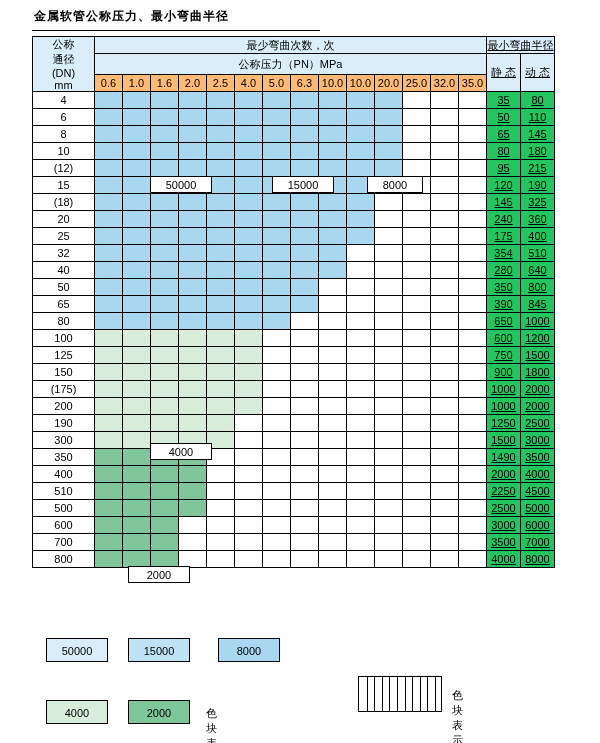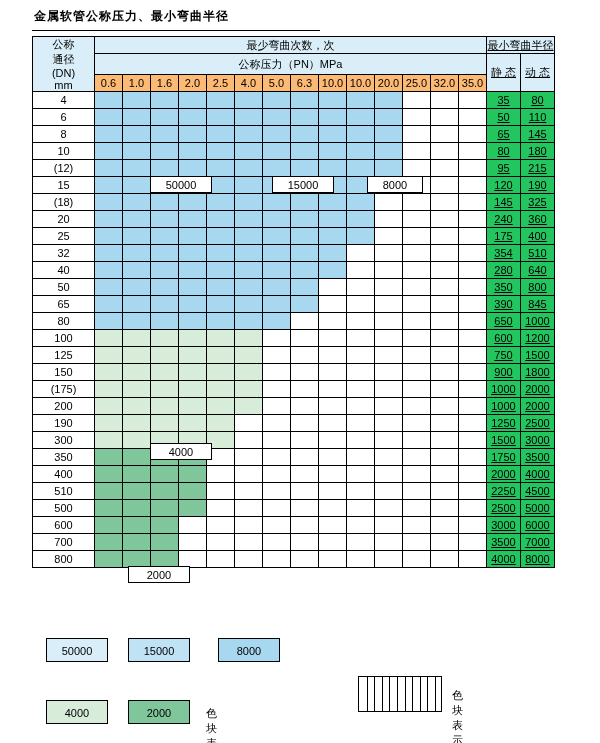--- a/index.html
+++ b/index.html
@@ -544,21 +544,21 @@
           <td class="pn-col c-none"></td>
           <td class="pn-col c-none"></td>
           <td class="pn-col c-none"></td>
           <td class="pn-col c-none"></td>
           <td class="pn-col c-none"></td>
           <td class="pn-col c-none"></td>
           <td class="pn-col c-none"></td>
           <td class="pn-col c-none"></td>
           <td class="pn-col c-none"></td>
           <td class="pn-col c-none"></td>
-          <td class="radius r-col">1750</td>
+          <td class="radius r-col">1490</td>
           <td class="radius r-col">3500</td>
         </tr>
         <tr>
           <td class="rowlabel dn-col">400</td>
           <td class="pn-col c-green"></td>
           <td class="pn-col c-green"></td>
           <td class="pn-col c-green"></td>
           <td class="pn-col c-green"></td>
           <td class="pn-col c-none"></td>
           <td class="pn-col c-none"></td>

